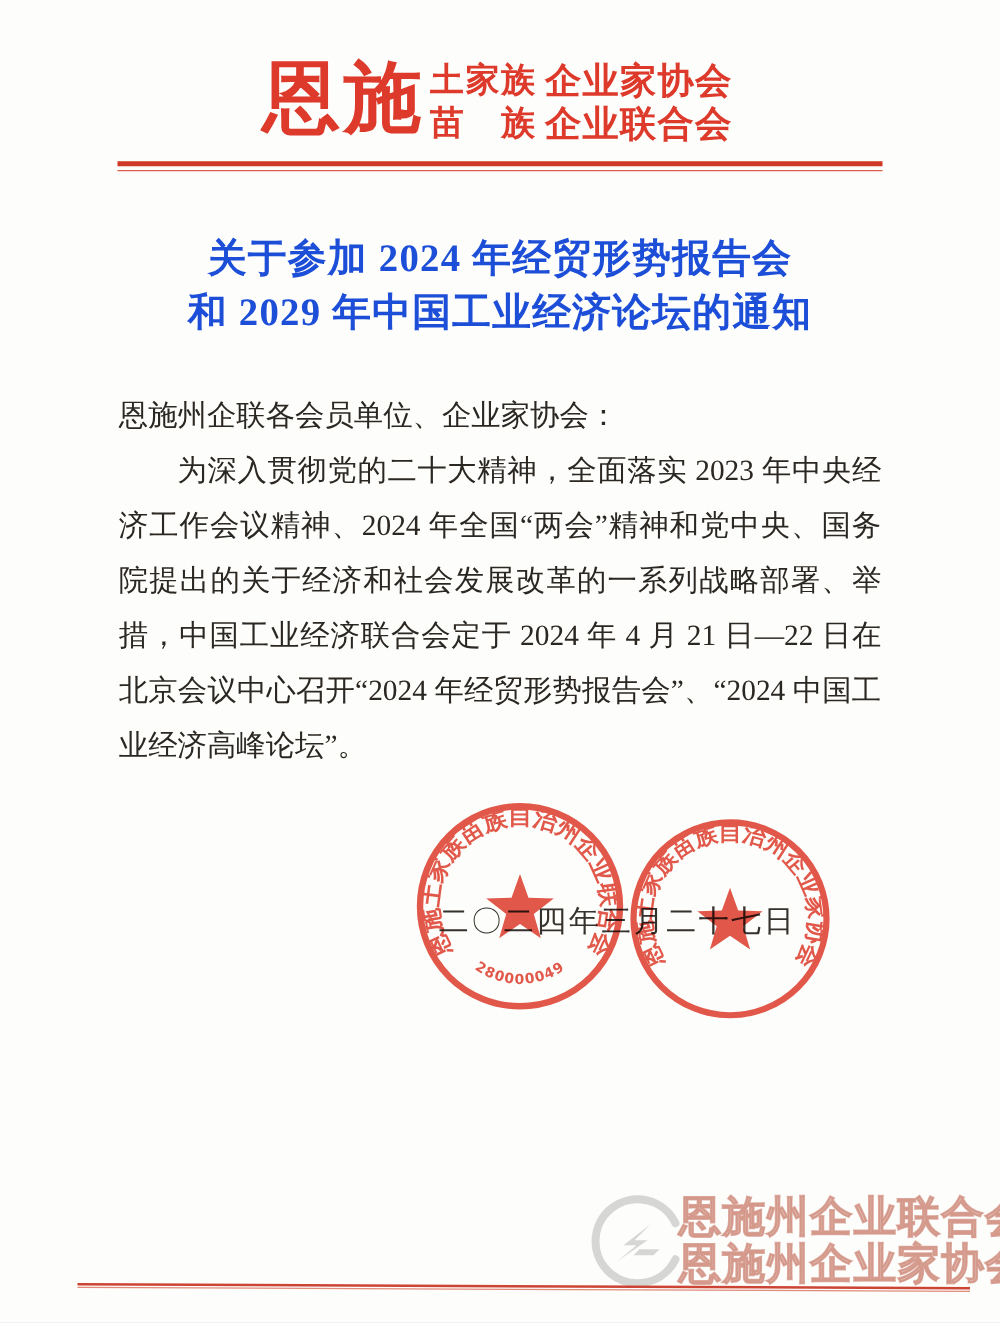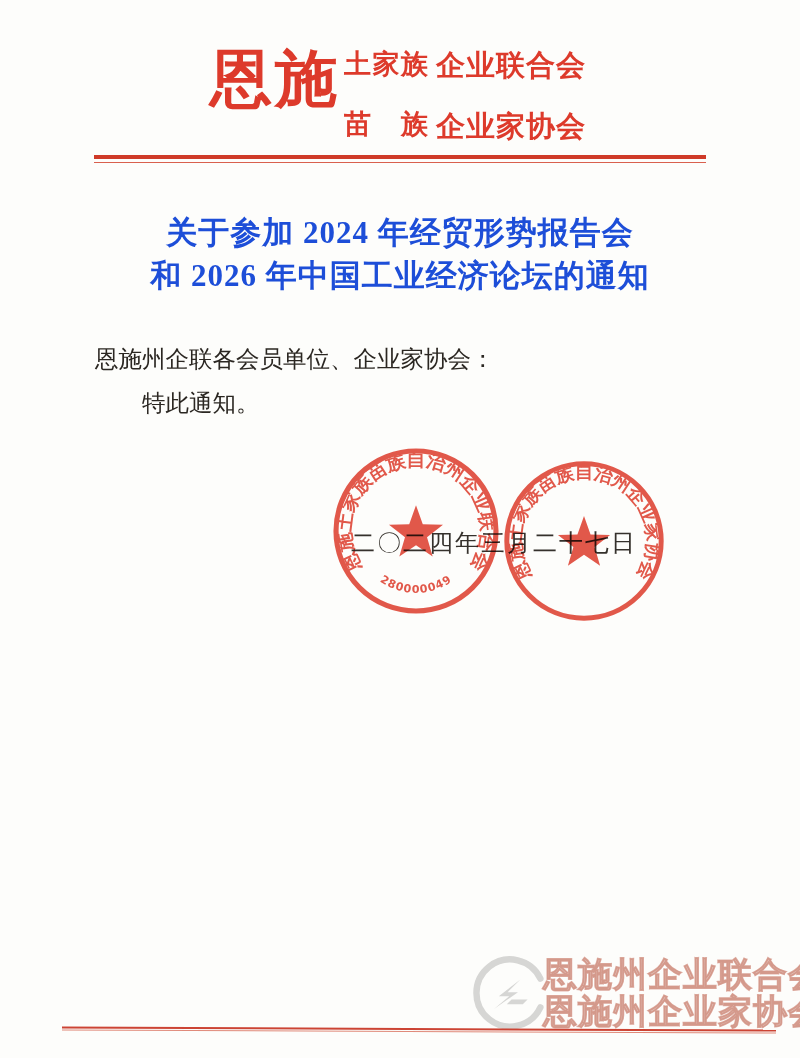--- a/index.html
+++ b/index.html
@@ -14,21 +14,21 @@
   }
   
   .letterhead{
     padding-top:48px;
     display:flex;justify-content:center;align-items:flex-start;
     color:#dd3a2b;
     font-weight:bold;
     line-height:1;
   }
   .lh-big{font-size:62px;letter-spacing:3px;white-space:nowrap;}
-  .lh-stack{display:flex;flex-direction:column;justify-content:center;margin:0 4px;gap:26px;}
+  .lh-stack{display:flex;flex-direction:column;justify-content:center;margin:0 4px;}
   .lh-stack-1 .lh-small{font-size:27px;width:84px;text-align:justify;text-align-last:justify;line-height:1.25;}
   .lh-stack-2 .lh-small{font-size:29px;line-height:1.22;letter-spacing:1px;white-space:nowrap;}
   .red-rule{
     width:612px;margin:10px auto 0 auto;
   }
   .red-rule .thick{height:4px;background:#cf3a28;}
   .red-rule .thin{height:1px;background:#d9604e;margin-top:3px;}
   
   .doc-title{
     margin-top:48px;
@@ -81,37 +81,37 @@
 
 <div class="page">
 
   <div class="letterhead">
     <span class="lh-big">恩施</span>
     <span class="lh-stack lh-stack-1">
       <span class="lh-small">土家族</span>
       <span class="lh-small">苗　族</span>
     </span>
     <span class="lh-stack lh-stack-2">
+      <span class="lh-small">企业家协会</span>
       <span class="lh-small">企业联合会</span>
-      <span class="lh-small">企业家协会</span>
     </span>
   </div>
   <div class="red-rule">
     <div class="thick"></div>
     <div class="thin"></div>
   </div>
 
   <div class="doc-title">
     <div>关于参加 2024 年经贸形势报告会</div>
-    <div>和 2026 年中国工业经济论坛的通知</div>
+    <div>和 2029 年中国工业经济论坛的通知</div>
   </div>
 
   <div class="body-text">
     <p class="salutation">恩施州企联各会员单位、企业家协会：</p>
-    <p>特此通知。</p>
+    <p>为深入贯彻党的二十大精神，全面落实 2023 年中央经济工作会议精神、2024 年全国“两会”精神和党中央、国务院提出的关于经济和社会发展改革的一系列战略部署、举措，中国工业经济联合会定于 2024 年 4 月 21 日—22 日在北京会议中心召开“2024 年经贸形势报告会”、“2024 中国工业经济高峰论坛”。</p>
   </div>
 
   <div class="seal-section">
     <div class="sign-date">二〇二四年三月二十七日</div>
 
     <svg class="seal seal-left" width="172" height="172" viewBox="0 0 200 200">
       <circle cx="100" cy="100" r="93" fill="none" stroke="#e04232" stroke-width="6"></circle>
       <polygon fill="#e04232" points="100,70 92.1,92.1 68.6,92.8 87.2,107.2 80.6,129.7 100,116.5 119.4,129.7 112.8,107.2 131.4,92.8 107.9,92.1"></polygon>
       <defs>
         <path id="arcL" d="M 37.8 143.6 A 76 76 0 1 1 162.2 143.6" fill="none"></path>

